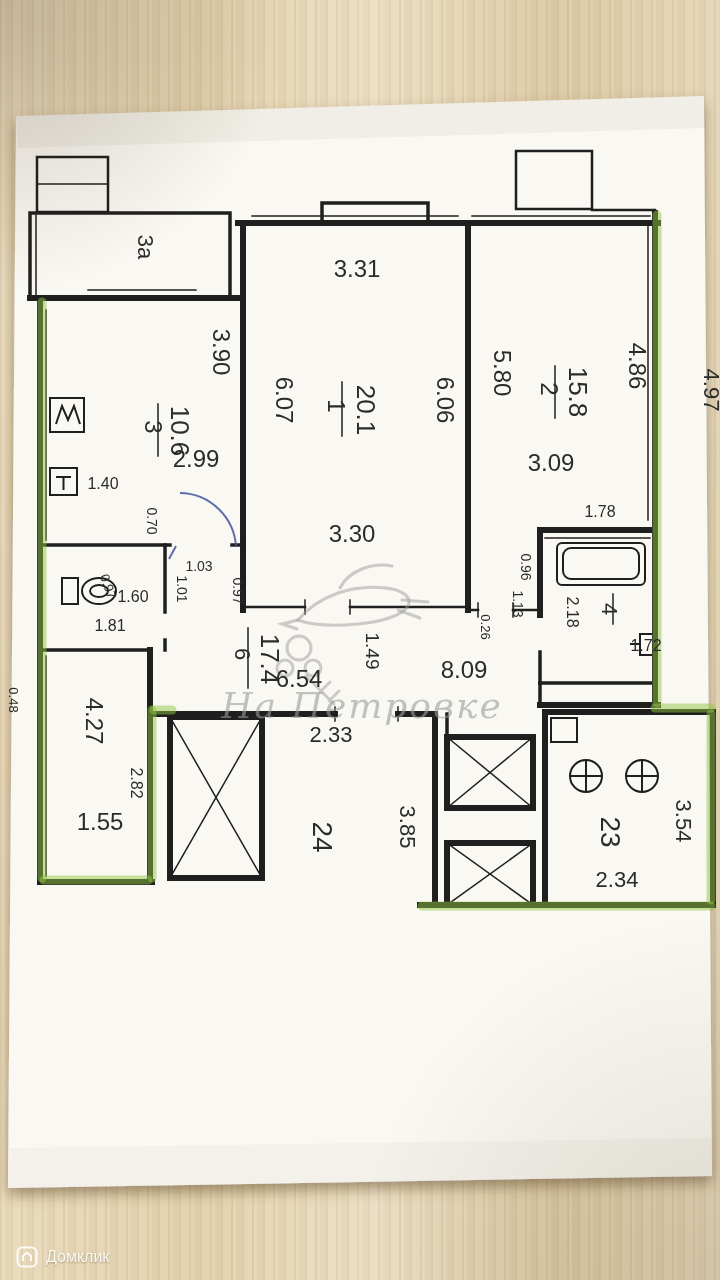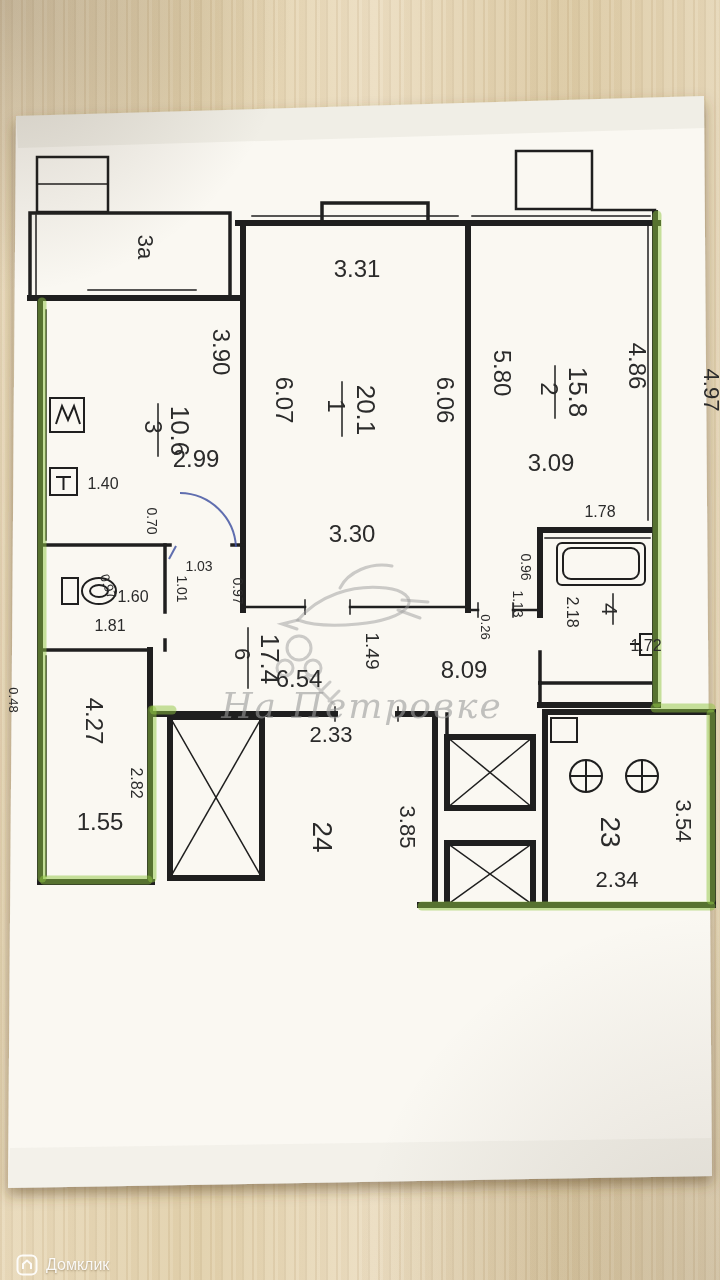--- a/index.html
+++ b/index.html
@@ -29,21 +29,21 @@
   .w-outer{stroke:var(--ink);stroke-width:6;fill:none;stroke-linecap:square;}
   .w-mid{stroke:var(--ink);stroke-width:3.5;fill:none;stroke-linecap:square;}
   .w-med{stroke:var(--ink);stroke-width:2.5;fill:none;stroke-linecap:square;}
   .w-thin{stroke:var(--ink);stroke-width:1.5;fill:none;stroke-linecap:square;}
   .fixture{stroke:var(--ink);stroke-width:2;fill:none;}
   .green{stroke:var(--hl);stroke-width:9;opacity:0.5;fill:none;stroke-linecap:round;}
   .pen{stroke:var(--pen);stroke-width:2;fill:none;opacity:0.85;}
   .wm{stroke:var(--wm);fill:none;opacity:0.5;stroke-linecap:round;}
   text.lab{fill:#2b2b2b;font-family:"Liberation Sans",sans-serif;}
   .footer{
-    position:absolute;left:16px;bottom:4px;display:flex;align-items:center;gap:8px;
+    position:absolute;left:16px;bottom:12px;display:flex;align-items:center;gap:8px;
     color:rgba(255,255,255,0.92);font-size:16px;z-index:5;
     text-shadow:0 1px 2px rgba(90,70,40,0.45);
   }
 </style>
 </head>
 <body>
 
 <svg id="scene" width="720" height="1280" viewBox="0 0 720 1280">
   <defs>
     <filter id="psh" x="-6%" y="-3%" width="112%" height="108%">

